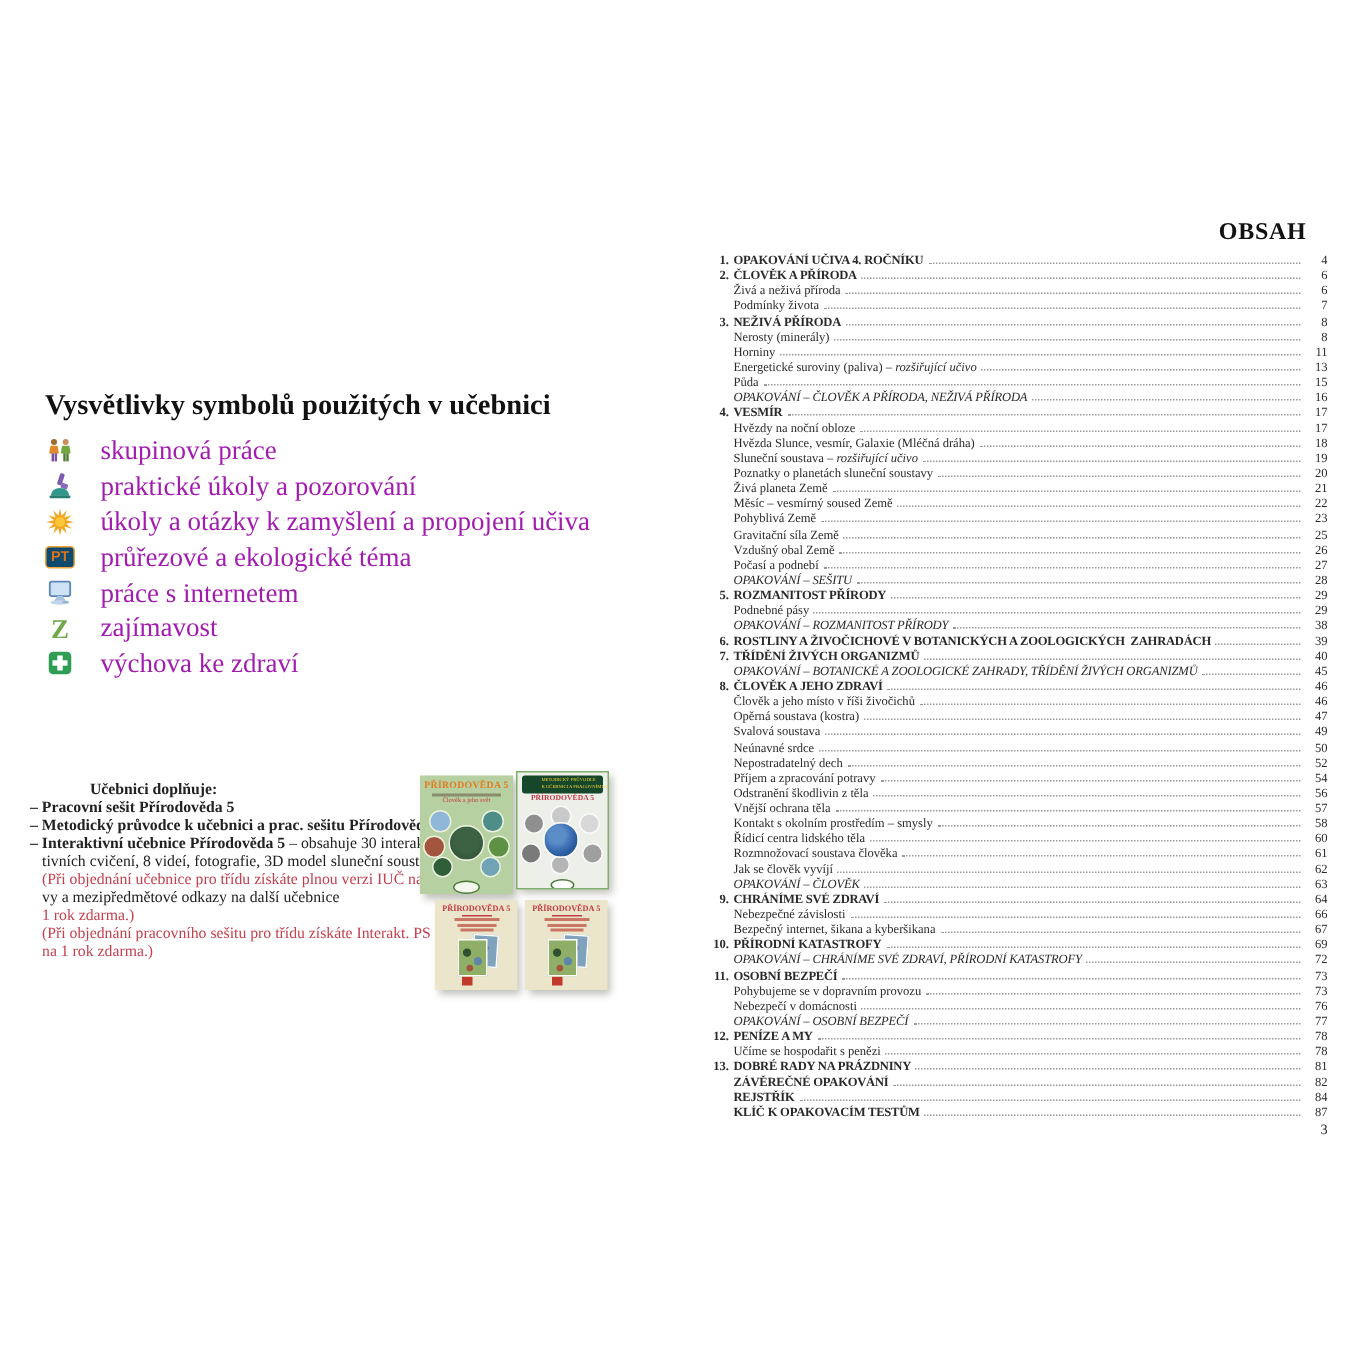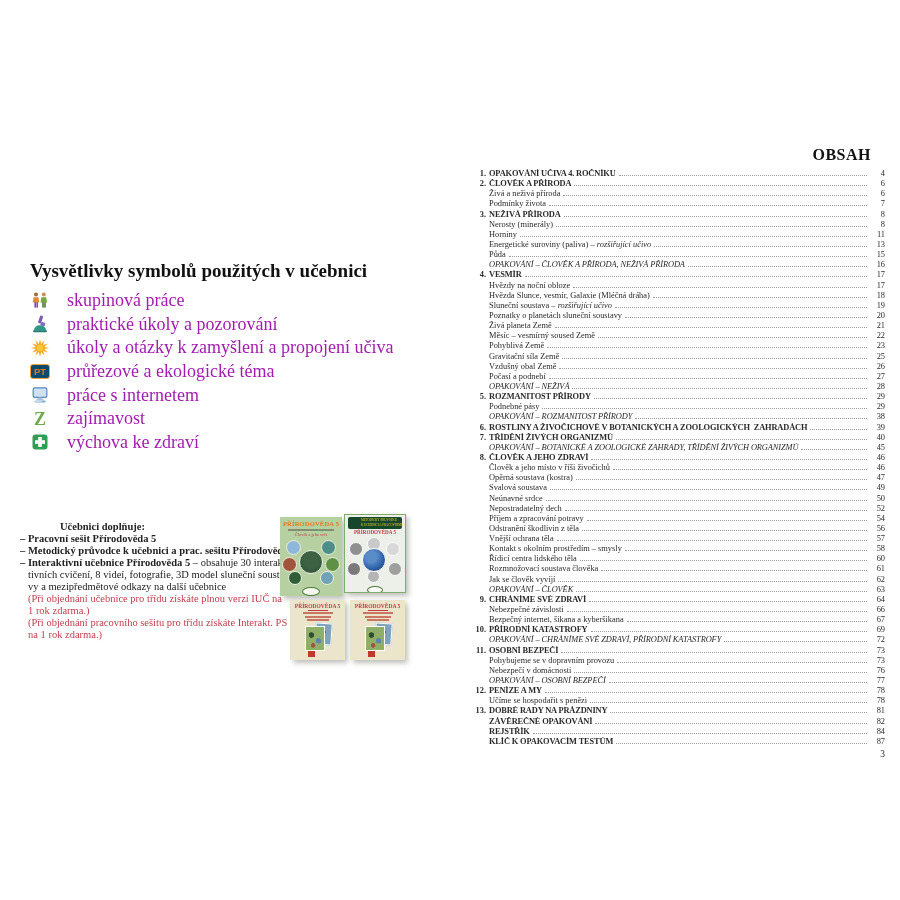--- a/index.html
+++ b/index.html
@@ -153,22 +153,22 @@
         </div>
     </div>
 
     <div class="supplements">
       <div class="supp-heading">Učebnici doplňuje:</div>
       <div id="supp-lines">
           <div class="supp-line"><span class="b">– Pracovní sešit Přírodověda 5</span></div>
           <div class="supp-line"><span class="b">– Metodický průvodce k učebnici a prac. sešitu Přírodověda 5</span></div>
           <div class="supp-line"><span class="b">– Interaktivní učebnice Přírodověda 5</span><span> – obsahuje 30 interak-</span></div>
           <div class="supp-line ind"><span>tivních cvičení, 8 videí, fotografie, 3D model sluneční sousta-</span></div>
+          <div class="supp-line ind red"><span>(Při objednání učebnice pro třídu získáte plnou verzi IUČ na</span></div>
           <div class="supp-line ind"><span>vy a mezipředmětové odkazy na další učebnice</span></div>
-          <div class="supp-line ind red"><span>(Při objednání učebnice pro třídu získáte plnou verzi IUČ na</span></div>
           <div class="supp-line ind red"><span>1 rok zdarma.)</span></div>
           <div class="supp-line ind red"><span>(Při objednání pracovního sešitu pro třídu získáte Interakt. PS</span></div>
           <div class="supp-line ind red"><span>na 1 rok zdarma.)</span></div>
         </div>
     </div>
 
     <div class="covers">
       <div class="cover cover-1">
         <div class="c1-title">PŘÍRODOVĚDA 5</div>
         <div class="c1-sub"></div>
@@ -355,21 +355,21 @@
           <span class="toc-page">26</span>
         </div>
         <div class="toc-row sub">
           <span class="toc-pre"></span>
           <span class="toc-text">Počasí a podnebí</span>
           <span class="toc-leader"></span>
           <span class="toc-page">27</span>
         </div>
         <div class="toc-row repeat">
           <span class="toc-pre"></span>
-          <span class="toc-text">OPAKOVÁNÍ – NEŽIVÁ</span>
+          <span class="toc-text">OPAKOVÁNÍ – SEŠITU</span>
           <span class="toc-leader"></span>
           <span class="toc-page">28</span>
         </div>
         <div class="toc-row chapter">
           <span class="toc-pre">5.</span>
           <span class="toc-text">ROZMANITOST PŘÍRODY</span>
           <span class="toc-leader"></span>
           <span class="toc-page">29</span>
         </div>
         <div class="toc-row sub">

